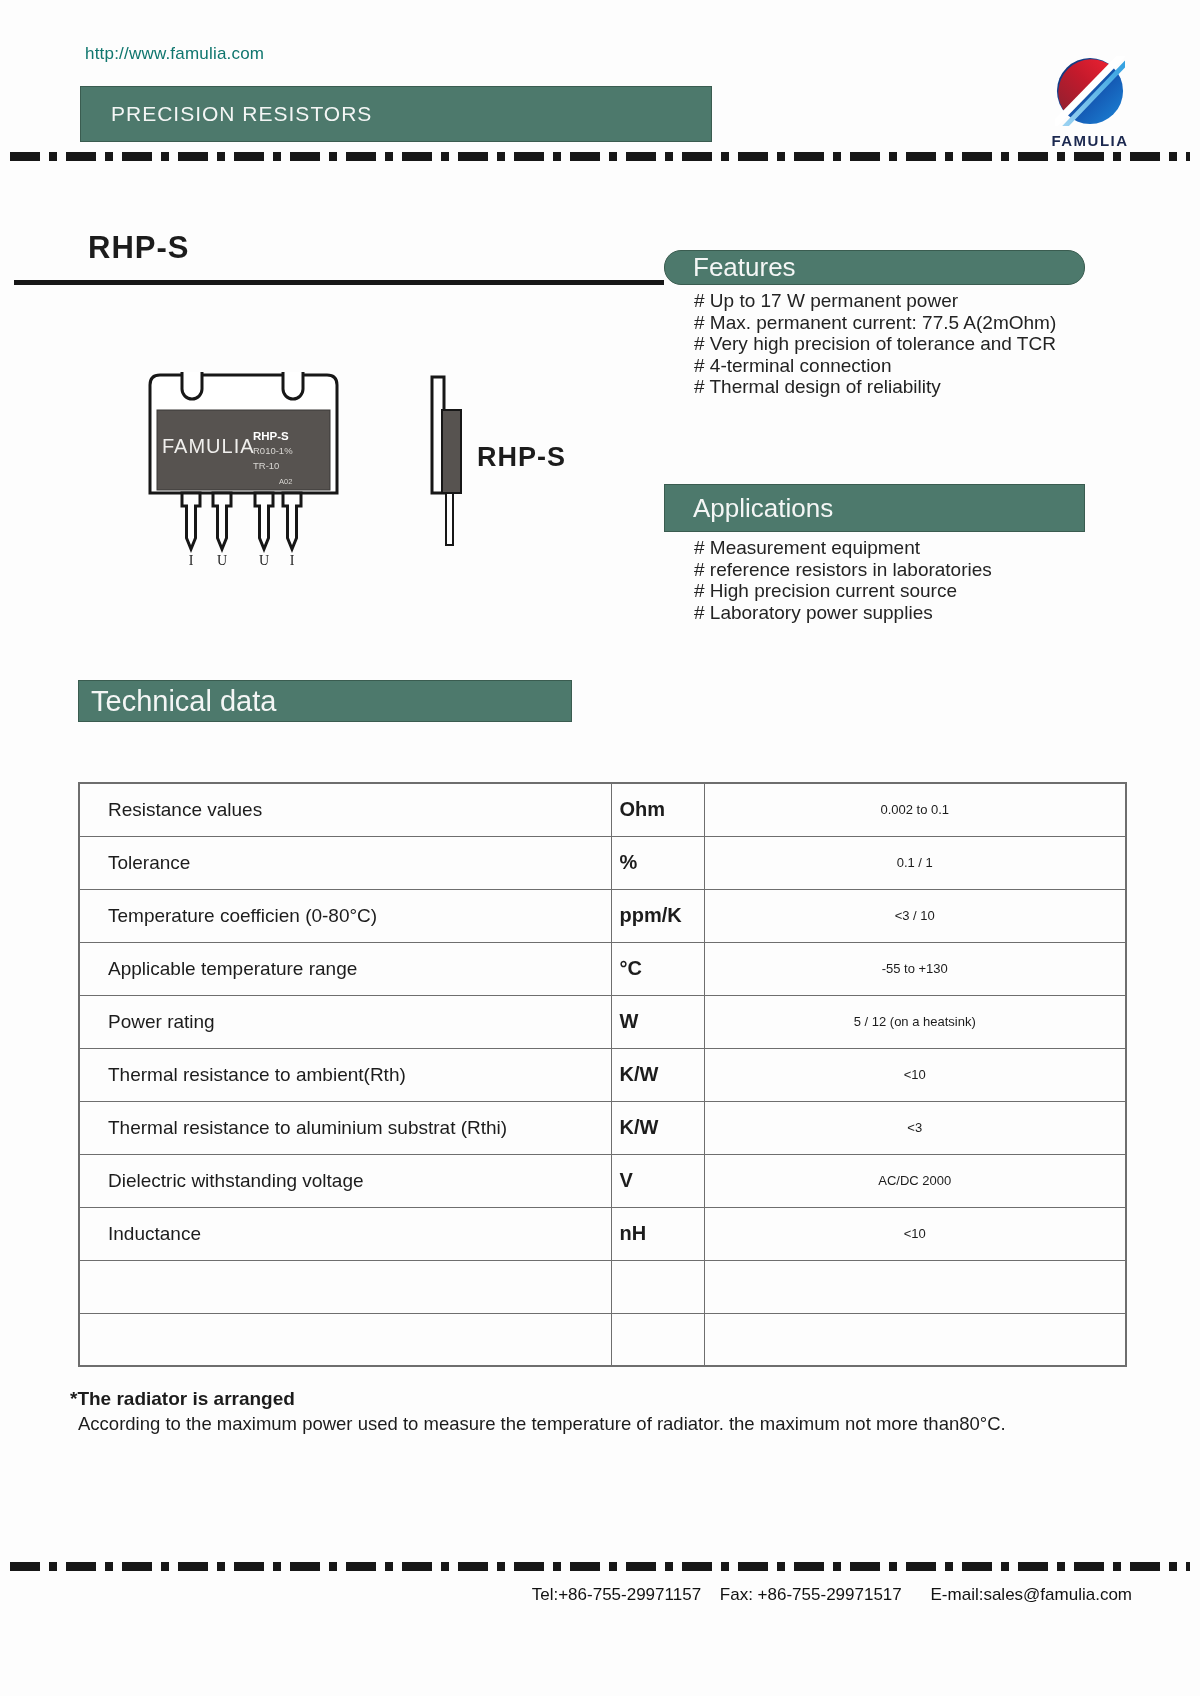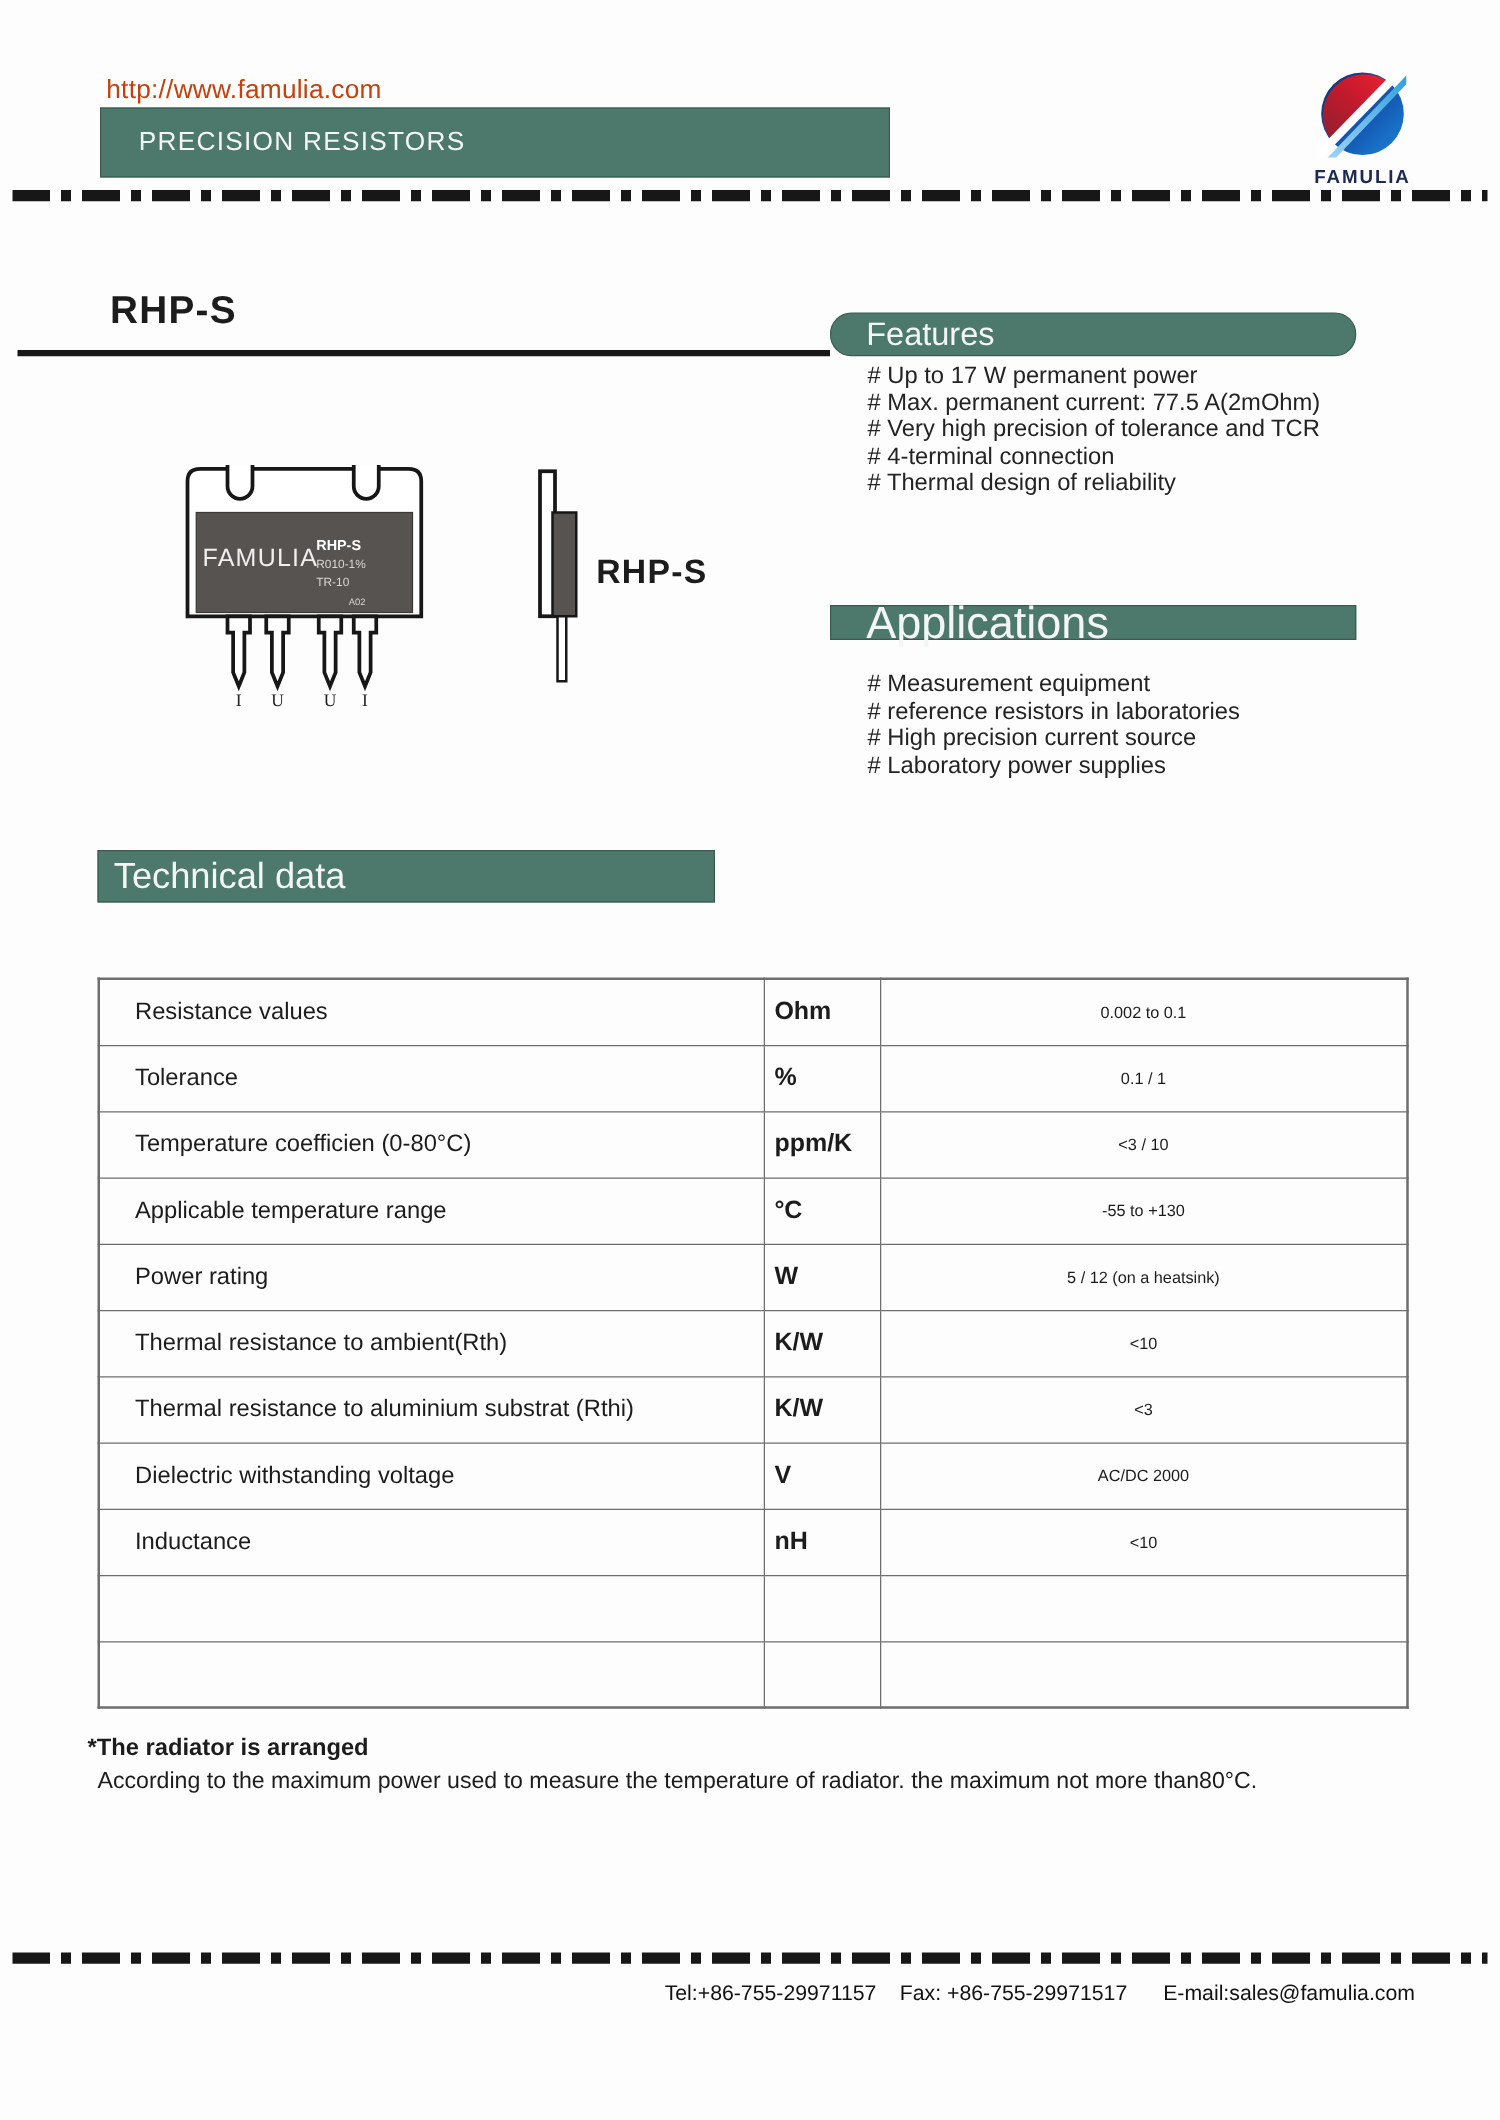--- a/index.html
+++ b/index.html
@@ -5,21 +5,21 @@
   html,body { margin:0; padding:0; }
   body {
     width:1200px; height:1696px; position:relative;
     background:#fdfdfd; color:#1c1c1c;
     font-family:"Liberation Sans", sans-serif;
     overflow:hidden;
   }
   .abs { position:absolute; }
 
   
-  .url { left:85px; top:60px; font-size:21px; color:#c2410c; letter-spacing:.2px; }
+  .url { left:85px; top:44px; font-size:17px; color:#0f766e; letter-spacing:.2px; }
   .banner {
     left:80px; top:86px; width:632px; height:56px;
     background:#4d796c; border:1px solid #3a5c50;
     color:#f4f6f5; font-size:21px; letter-spacing:1px;
     display:flex; align-items:center; padding-left:30px; box-sizing:border-box;
   }
   .logo { left:1028px; top:56px; width:124px; text-align:center; }
   .logo-label { font-size:15px; font-weight:bold; color:#1c2950; letter-spacing:1.5px; margin-top:2px; }
 
   .dashline {
@@ -32,21 +32,21 @@
   
   .series-title { left:88px; top:230px; font-size:31px; font-weight:bold; letter-spacing:1px; }
   .series-underline { left:14px; top:280px; width:650px; height:5px; background:#171717; }
 
   
   .section-bar {
     background:#4d796c; border:1px solid #3a5c50; box-sizing:border-box;
     color:#f4f6f5; display:flex; align-items:center;
   }
   .features-bar { left:664px; top:250px; width:421px; height:35px; font-size:26px; padding-left:28px;border-radius:17px; }
-  .applications-bar { left:664px; top:484px; width:421px; height:28px; font-size:36px; padding-left:28px; }
+  .applications-bar { left:664px; top:484px; width:421px; height:48px; font-size:26px; padding-left:28px; }
   .technical-bar { left:78px; top:680px; width:494px; height:42px; font-size:29px; padding-left:12px; }
 
   .hash-list { font-size:19px; line-height:21.6px; color:#232323; }
   .features-list { left:694px; top:290px; }
   .applications-list { left:694px; top:537px; }
 
   
   .front-figure { left:140px; top:340px; }
   .side-figure { left:420px; top:340px; }
   .side-label { left:477px; top:442px; font-size:27px; font-weight:bold; letter-spacing:1px; }

